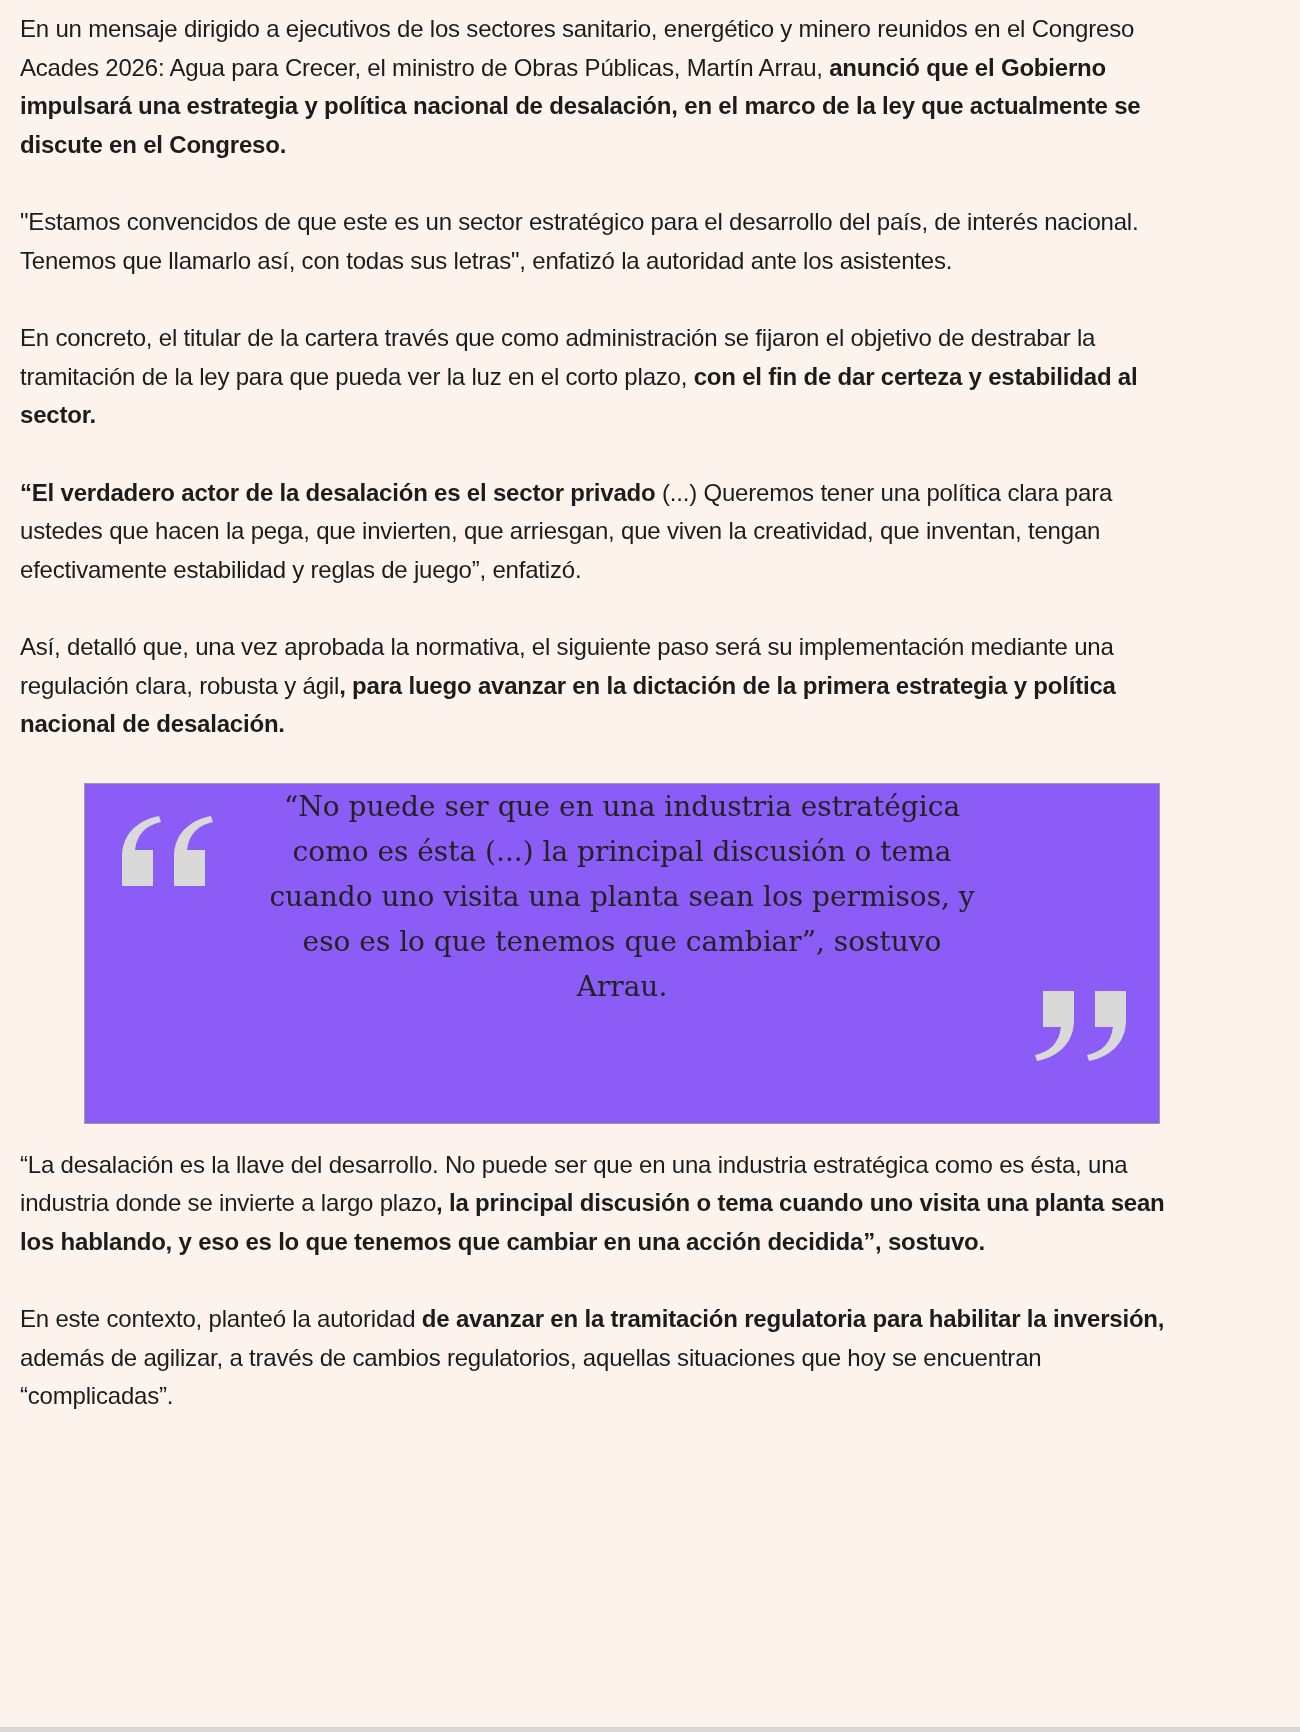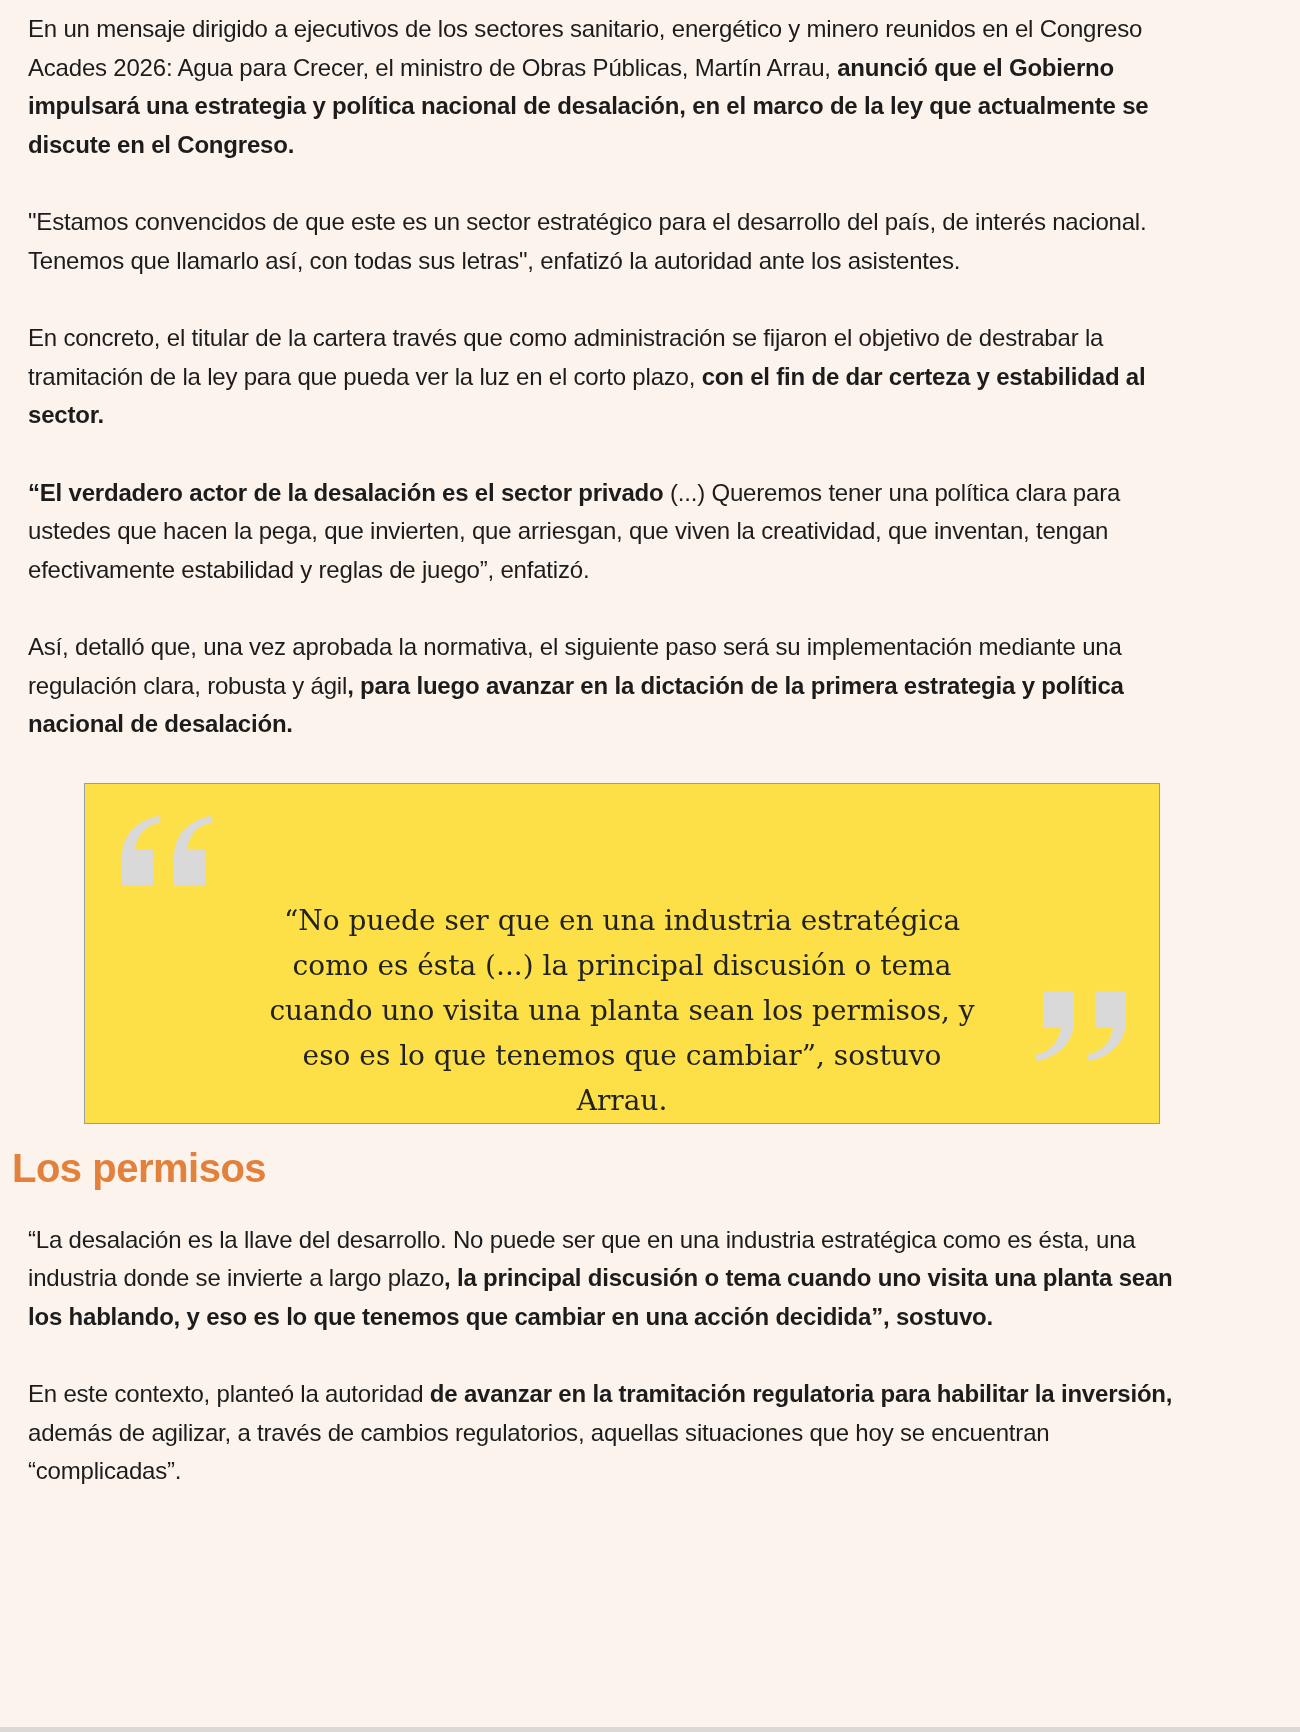--- a/index.html
+++ b/index.html
@@ -14,33 +14,33 @@
     position: relative;
   }
   .article {
     padding: 10px 10px 0 12px;
   }
   .article p {
     width: 1180px;
     font-size: 24px;
     line-height: 38.5px;
     letter-spacing: -0.2px;
-    margin: 0 0 39px 16px;
+    margin: 0 0 39px 8px;
   }
   .article p .b { font-weight: bold; }
 
   .pull-quote {
     position: relative;
     width: 1076px;
     height: 341px;
     margin: 0 0 22px 72px;
     border: 1px solid #9c9c9c;
-    background: #fde047;
+    background: #8b5cf6;
     display: flex;
-    align-items: flex-end;
+    align-items: flex-start;
     justify-content: center;
   }
   .pq-text {
     max-width: 720px;
     text-align: center;
     font-family: "DejaVu Serif", "Liberation Serif", serif;
     font-size: 28px;
     line-height: 45px;
     color: #222222;
   }
@@ -92,21 +92,20 @@
     </span>
     <div class="pq-text">“No puede ser que en una industria estratégica como es ésta (...) la principal discusión o tema cuando uno visita una planta sean los permisos, y eso es lo que tenemos que cambiar”, sostuvo Arrau.</div>
     <span class="quote-glyph close">
       <svg width="100" height="74" viewBox="0 0 100 74" xmlns="http://www.w3.org/2000/svg">
         <path d="M46,2 C22,7 9,22 9,43 L9,72 L40,72 L40,36 L22,36 C24,20 33,11 48,8 Z"></path>
         <path transform="translate(52,0)" d="M46,2 C22,7 9,22 9,43 L9,72 L40,72 L40,36 L22,36 C24,20 33,11 48,8 Z"></path>
       </svg>
     </span>
   </div>
 
-  <h2 class="section-heading">Los permisos</h2>
 
   <div>
       <p><span>“La desalación es la llave del desarrollo. No puede ser que en una industria estratégica como es ésta, una industria donde se invierte a largo plazo</span><span class="b">, la principal discusión o tema cuando uno visita una planta sean los hablando, y eso es lo que tenemos que cambiar en una acción decidida”, sostuvo.</span></p>
       <p><span>En este contexto, planteó la autoridad </span><span class="b">de avanzar en la tramitación regulatoria para habilitar la inversión,</span><span> además de agilizar, a través de cambios regulatorios, aquellas situaciones que hoy se encuentran “complicadas”.</span></p>
     </div>
 
 </div>
 
 <div class="bottom-strip"></div>
 

